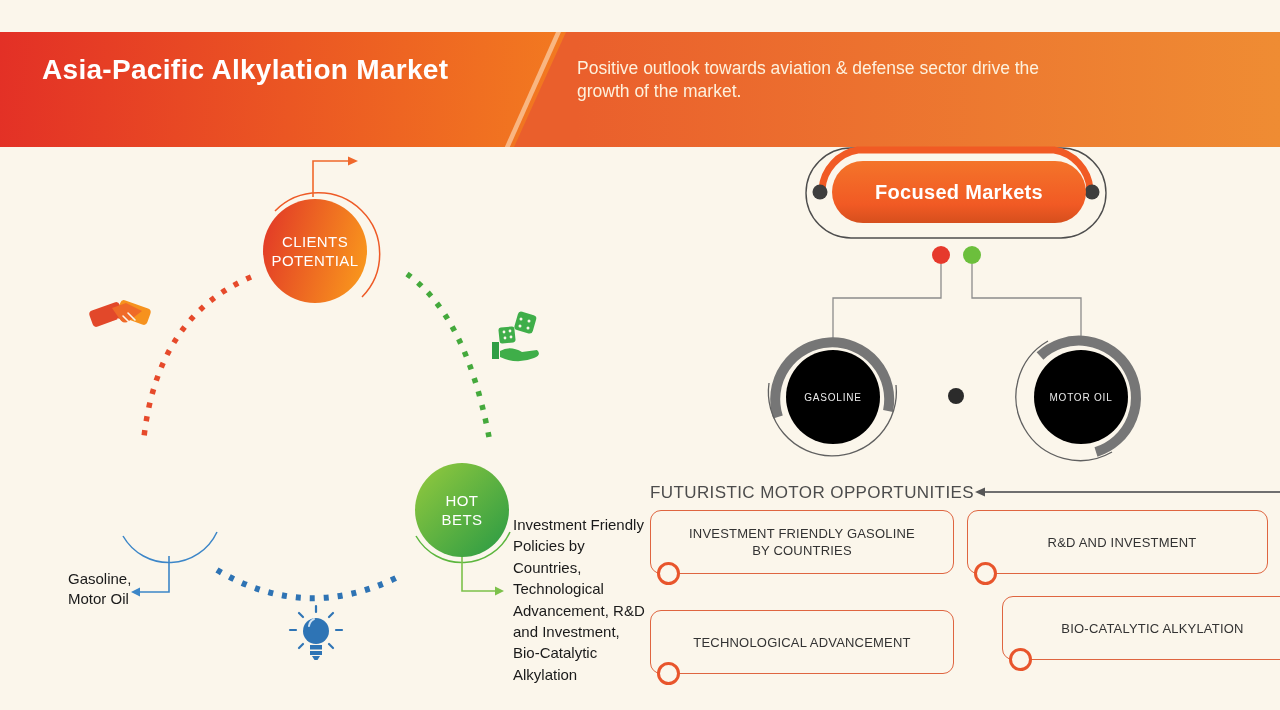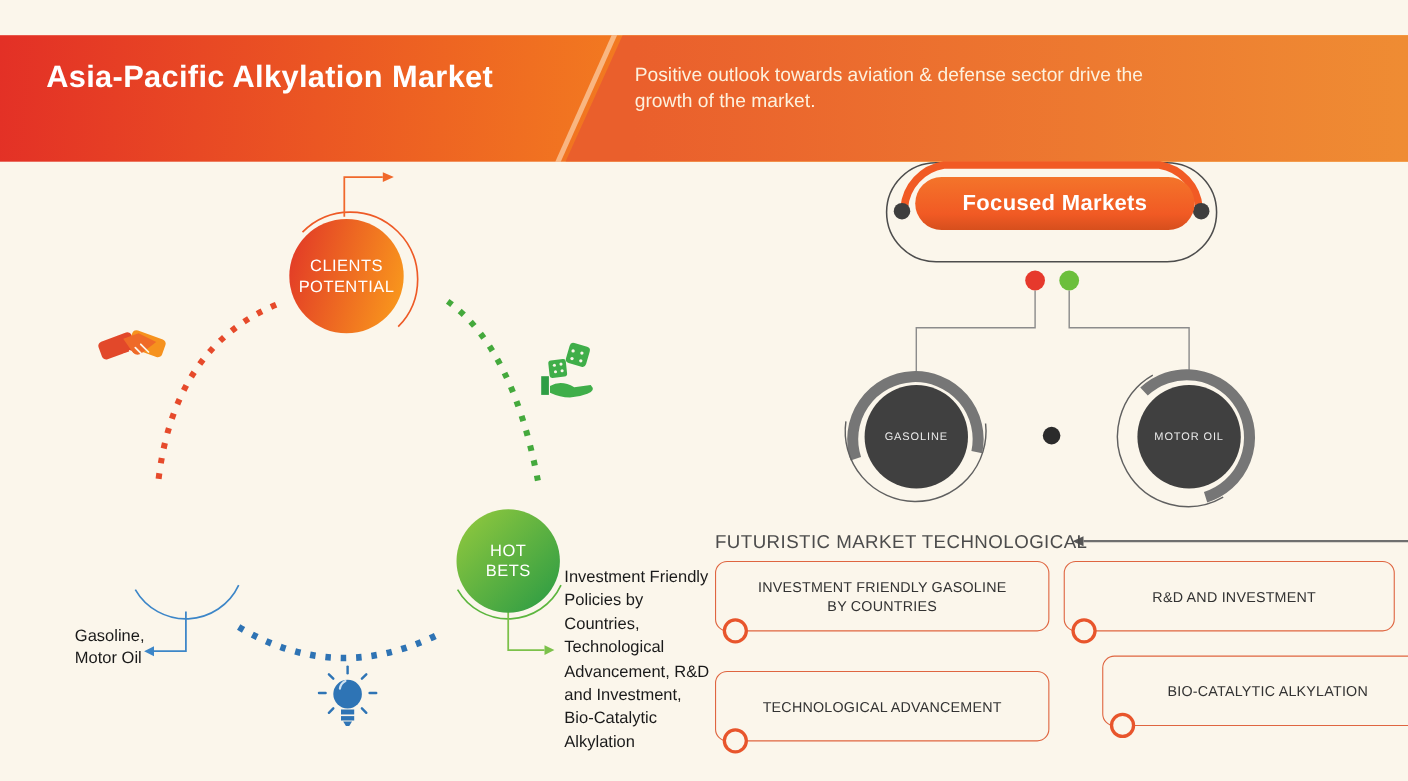--- a/index.html
+++ b/index.html
@@ -31,25 +31,25 @@
   #bub-cf{left:122px;top:463px;width:94px;height:94px;
     background:linear-gradient(135deg,#4a95d2 10%,#2f77b9 95%);}
   #bub-hb{left:415px;top:463px;width:94px;height:94px;
     background:linear-gradient(135deg,#90c83e 5%,#2d9c44 95%);}
   
   .note{position:absolute;color:#1a1a1a;font-size:15px;line-height:20px;white-space:pre-line;}
   #note-cp{left:368px;top:156px;}
   #note-cf{left:68px;top:569px;}
   #note-hb{left:513px;top:514px;width:150px;line-height:21.4px;white-space:pre-line;}
   
-  #pill{position:absolute;left:832px;top:161px;width:254px;height:48px;border-radius:31px;
+  #pill{position:absolute;left:832px;top:161px;width:254px;height:62px;border-radius:31px;
     background:linear-gradient(180deg,#f4742a 0%,#f15a24 70%,#d64f1d 100%);
     display:flex;align-items:center;justify-content:center;
     color:#fff;font-size:20px;font-weight:bold;letter-spacing:.3px;}
-  .gray-node{position:absolute;width:94px;height:94px;border-radius:50%;background:#404040;
+  .gray-node{position:absolute;width:94px;height:94px;border-radius:50%;background:#000000;
     display:flex;align-items:center;justify-content:center;color:#ebebeb;
     font-size:10px;letter-spacing:.8px;}
   #node-gas{left:786px;top:350px;}
   #node-oil{left:1034px;top:350px;}
   
   #opp-heading{position:absolute;left:650px;top:483px;color:#4c4c4c;font-size:17px;
     letter-spacing:.4px;}
   .opp-box{position:absolute;height:64px;border:1.5px solid #df6540;border-radius:11px;
     display:flex;align-items:center;justify-content:center;text-align:center;
     color:#333;font-size:13px;line-height:17px;letter-spacing:.2px;padding:0 30px;
@@ -170,21 +170,21 @@
 Technological
 Advancement, R&amp;D
 and Investment,
 Bio-Catalytic
 Alkylation</div>
 
   <div id="pill">Focused Markets</div>
   <div class="gray-node" id="node-gas">GASOLINE</div>
   <div class="gray-node" id="node-oil">MOTOR OIL</div>
 
-  <div id="opp-heading">FUTURISTIC MARKET TECHNOLOGICAL</div>
+  <div id="opp-heading">FUTURISTIC MOTOR OPPORTUNITIES</div>
 
   <div class="opp-box" id="box-1">
     <span>INVESTMENT FRIENDLY GASOLINE BY COUNTRIES</span>
     <span class="donut"></span>
   </div>
   <div class="opp-box" id="box-2">
     <span>R&amp;D AND INVESTMENT</span>
     <span class="donut"></span>
   </div>
   <div class="opp-box" id="box-3">

